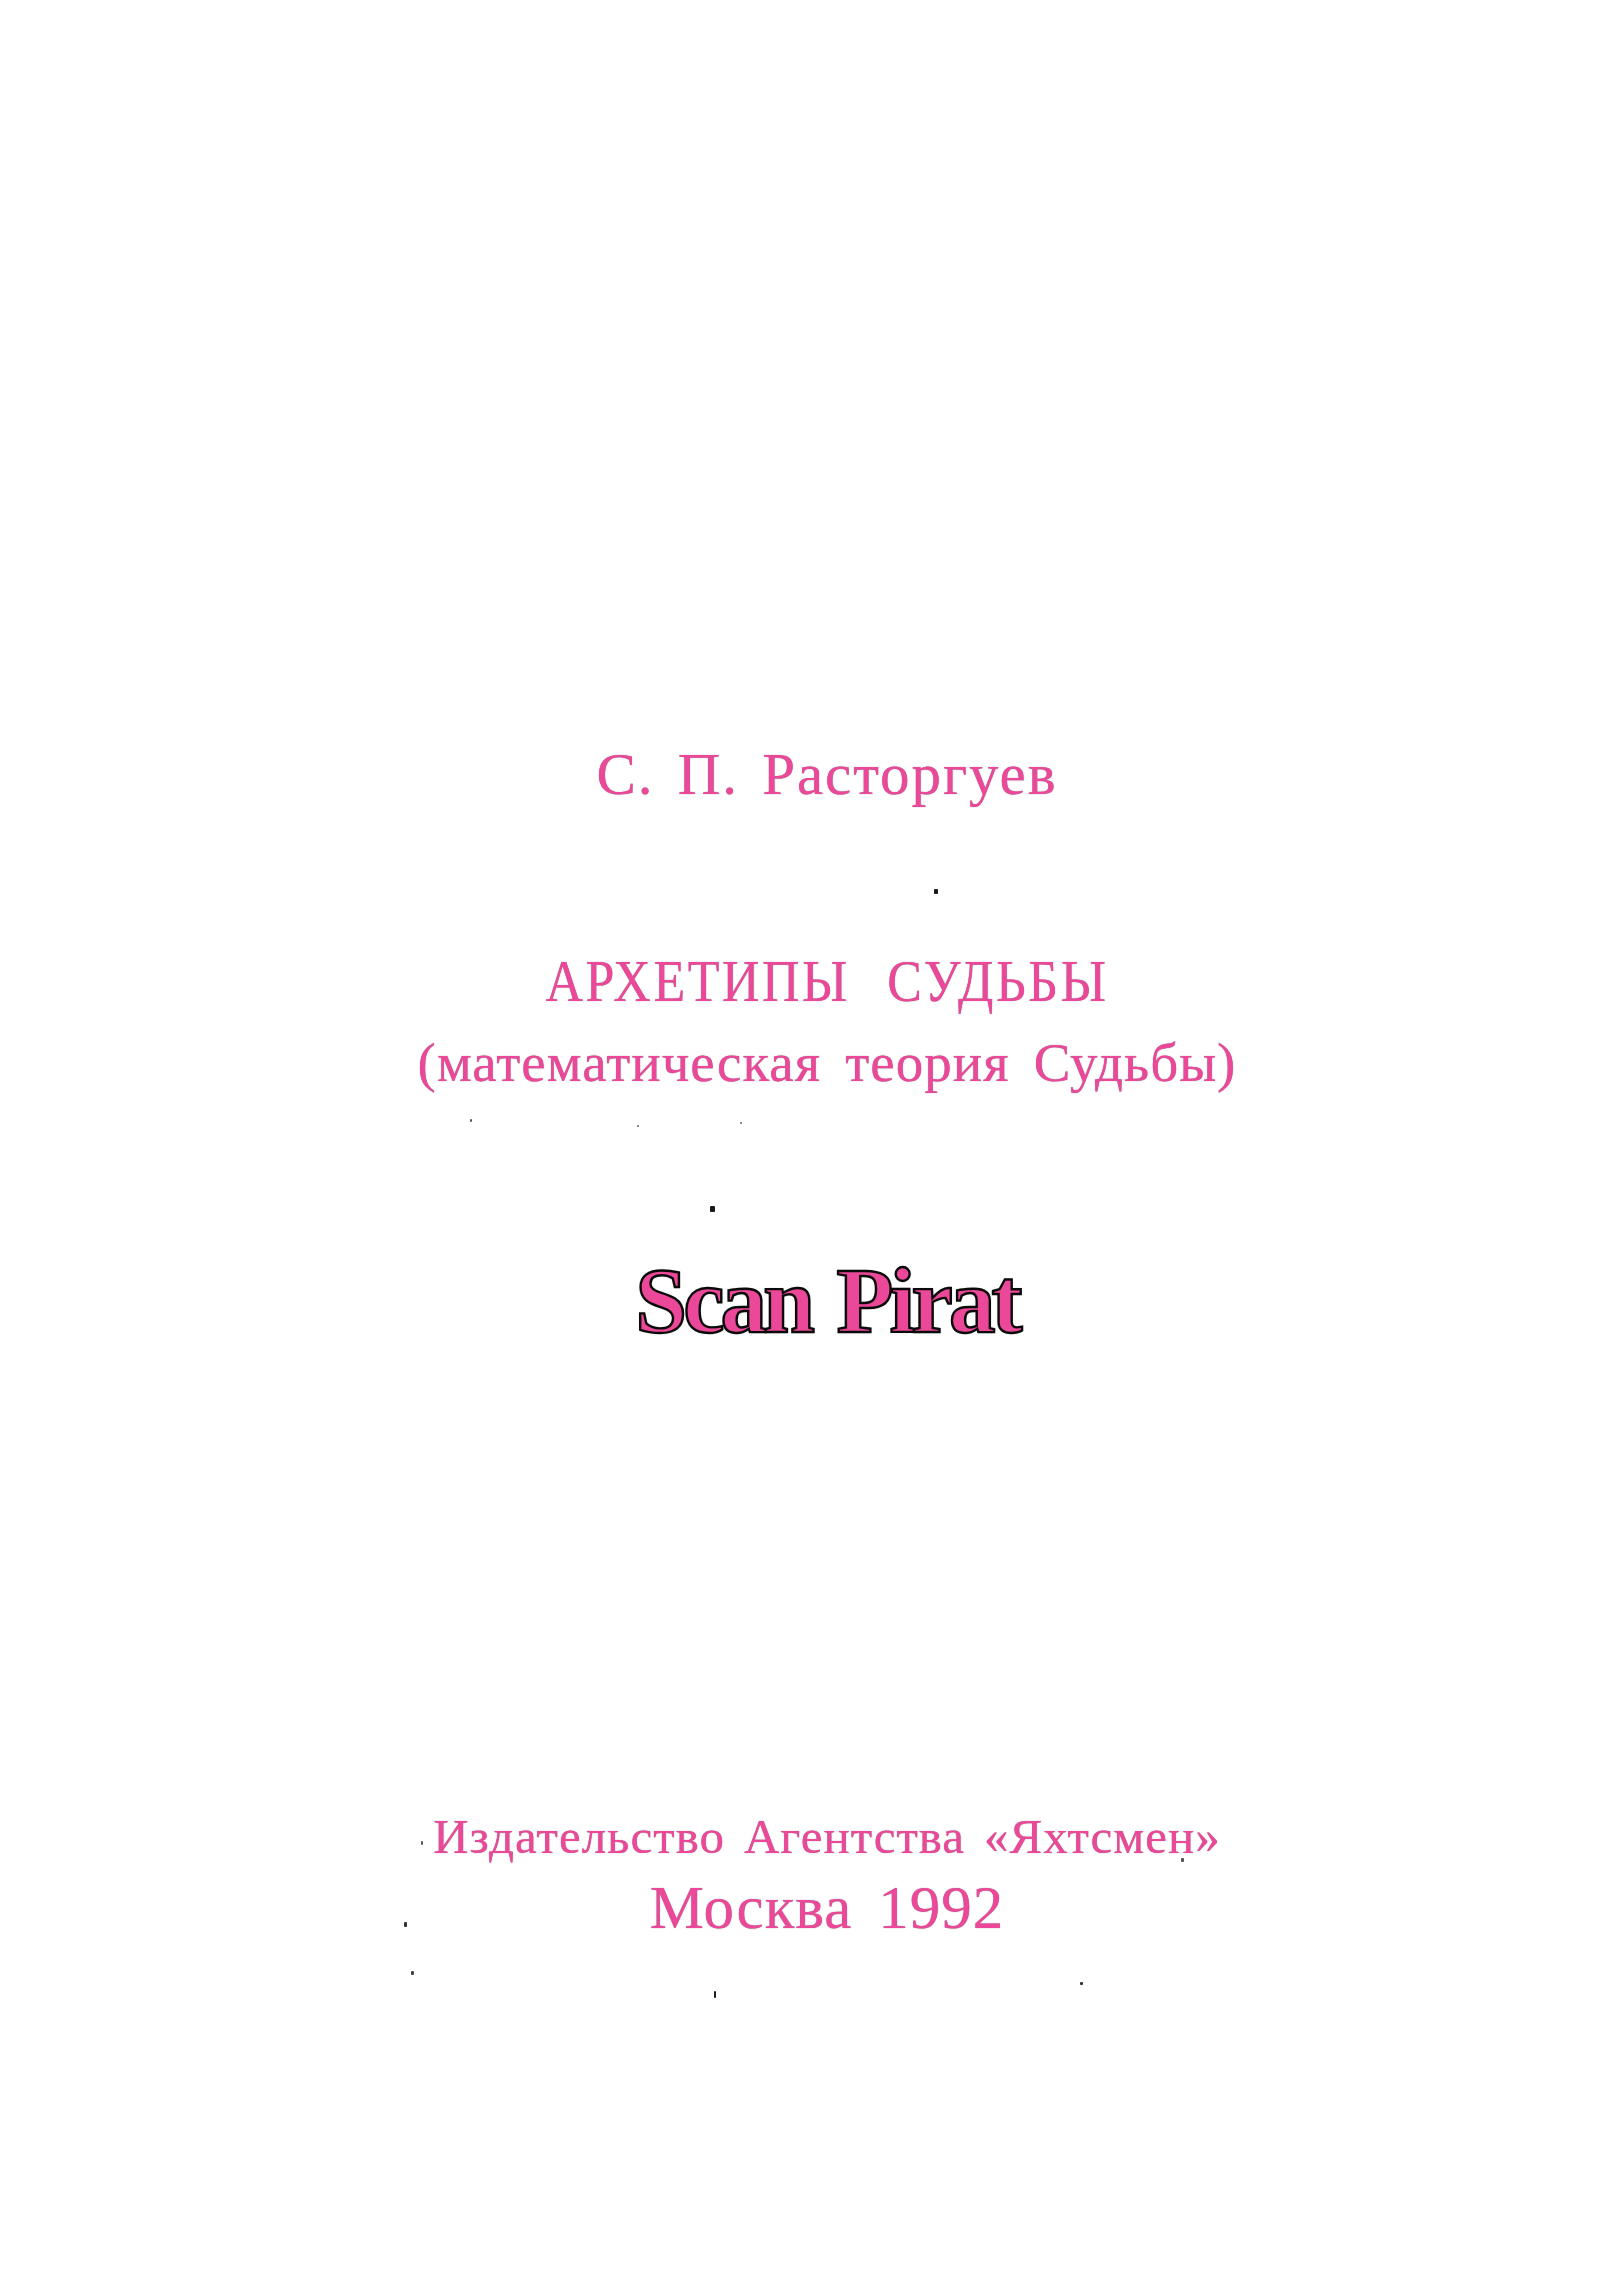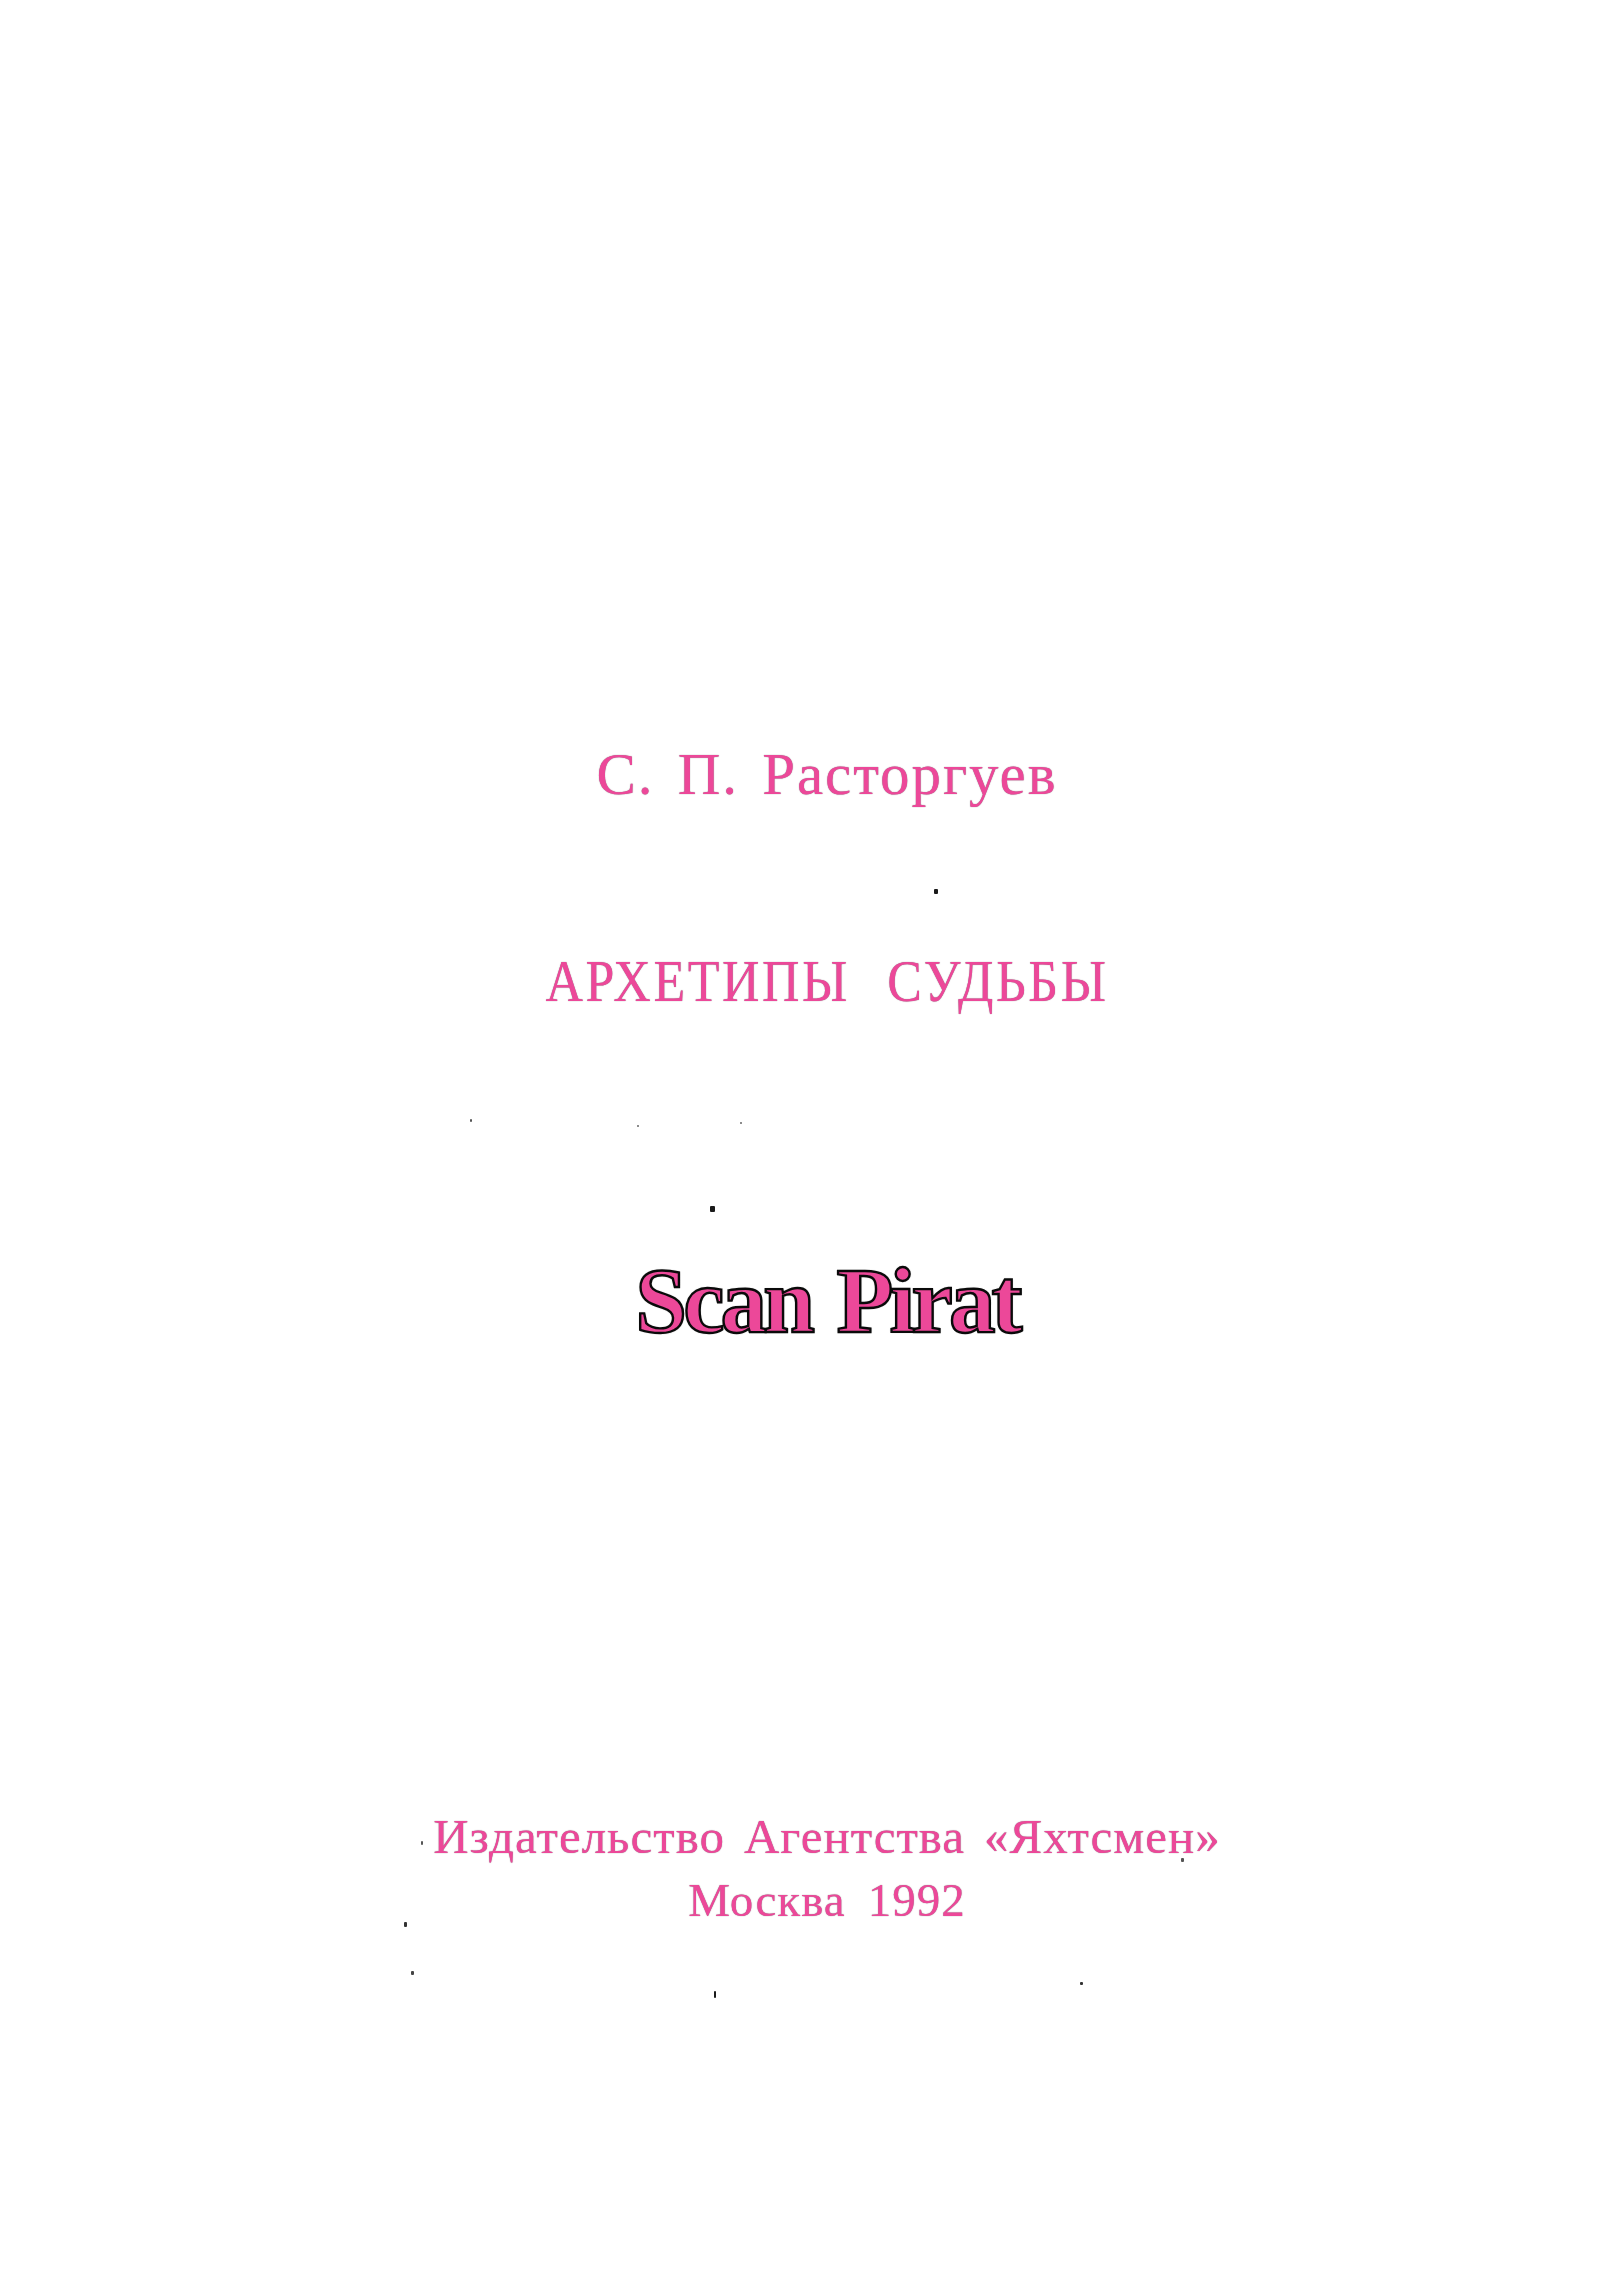--- a/index.html
+++ b/index.html
@@ -53,39 +53,40 @@
     text-shadow: 0 0 1.9px rgba(5,5,5,0.85);
   }
   .publisher {
     top: 1812px;
     font-size: 49px;
     letter-spacing: 1px;
     word-spacing: 5.7px;
   }
   .city-year {
     top: 1877px;
-    font-size: 47px;
+    font-size: 61px;
     letter-spacing: 1px;
     word-spacing: 9.5px;
   }
   .speck {
     position: absolute;
     background: #1a1a1a;
     border-radius: 1px;
   }
 </style>
 </head>
 <body>
 
 <div id="page">
 
   <div class="line author">С. П. Расторгуев</div>
 
   <div class="line book-title">АРХЕТИПЫ СУДЬБЫ</div>
 
+  <div class="line subtitle">(математическая теория Судьбы)</div>
 
   <div class="line scan-credit">Scan Pirat</div>
 
   <div class="line publisher">Издательство Агентства «Яхтсмен»</div>
 
   <div class="line city-year">Москва 1992</div>
 
   <div class="speck" style="left:934px; top:889px; width:3.8px; height:4.8px;"></div>
   <div class="speck" style="left:710px; top:1206px; width:4.8px; height:5.7px;"></div>
   <div class="speck" style="left:470px; top:1119px; width:1.9px; height:2.9px; background:#555;"></div>

